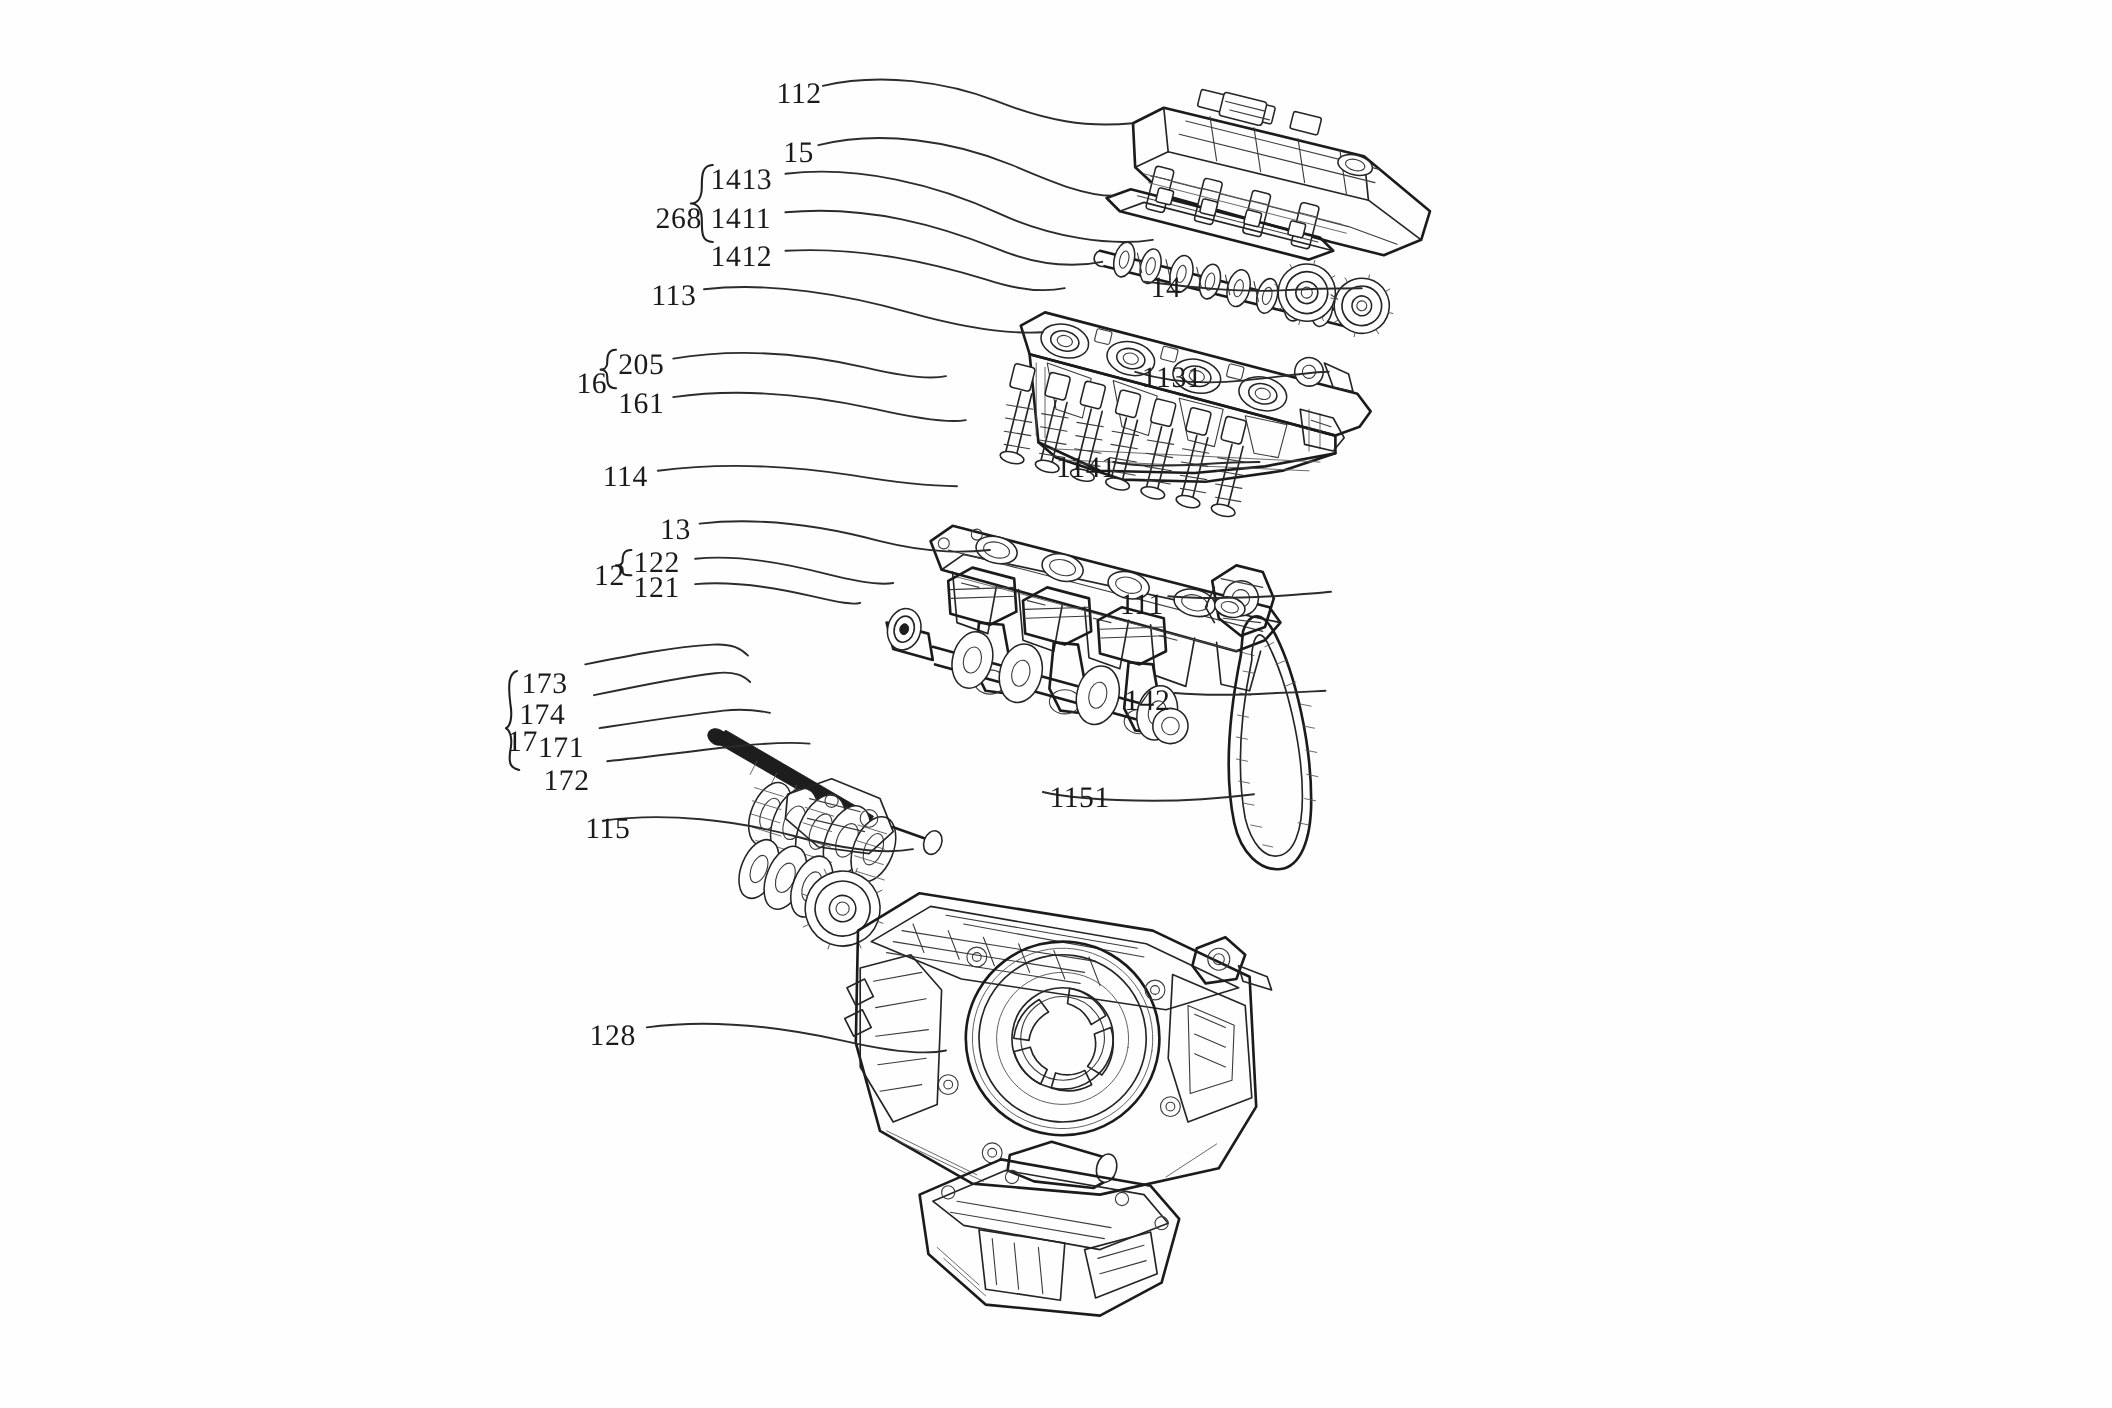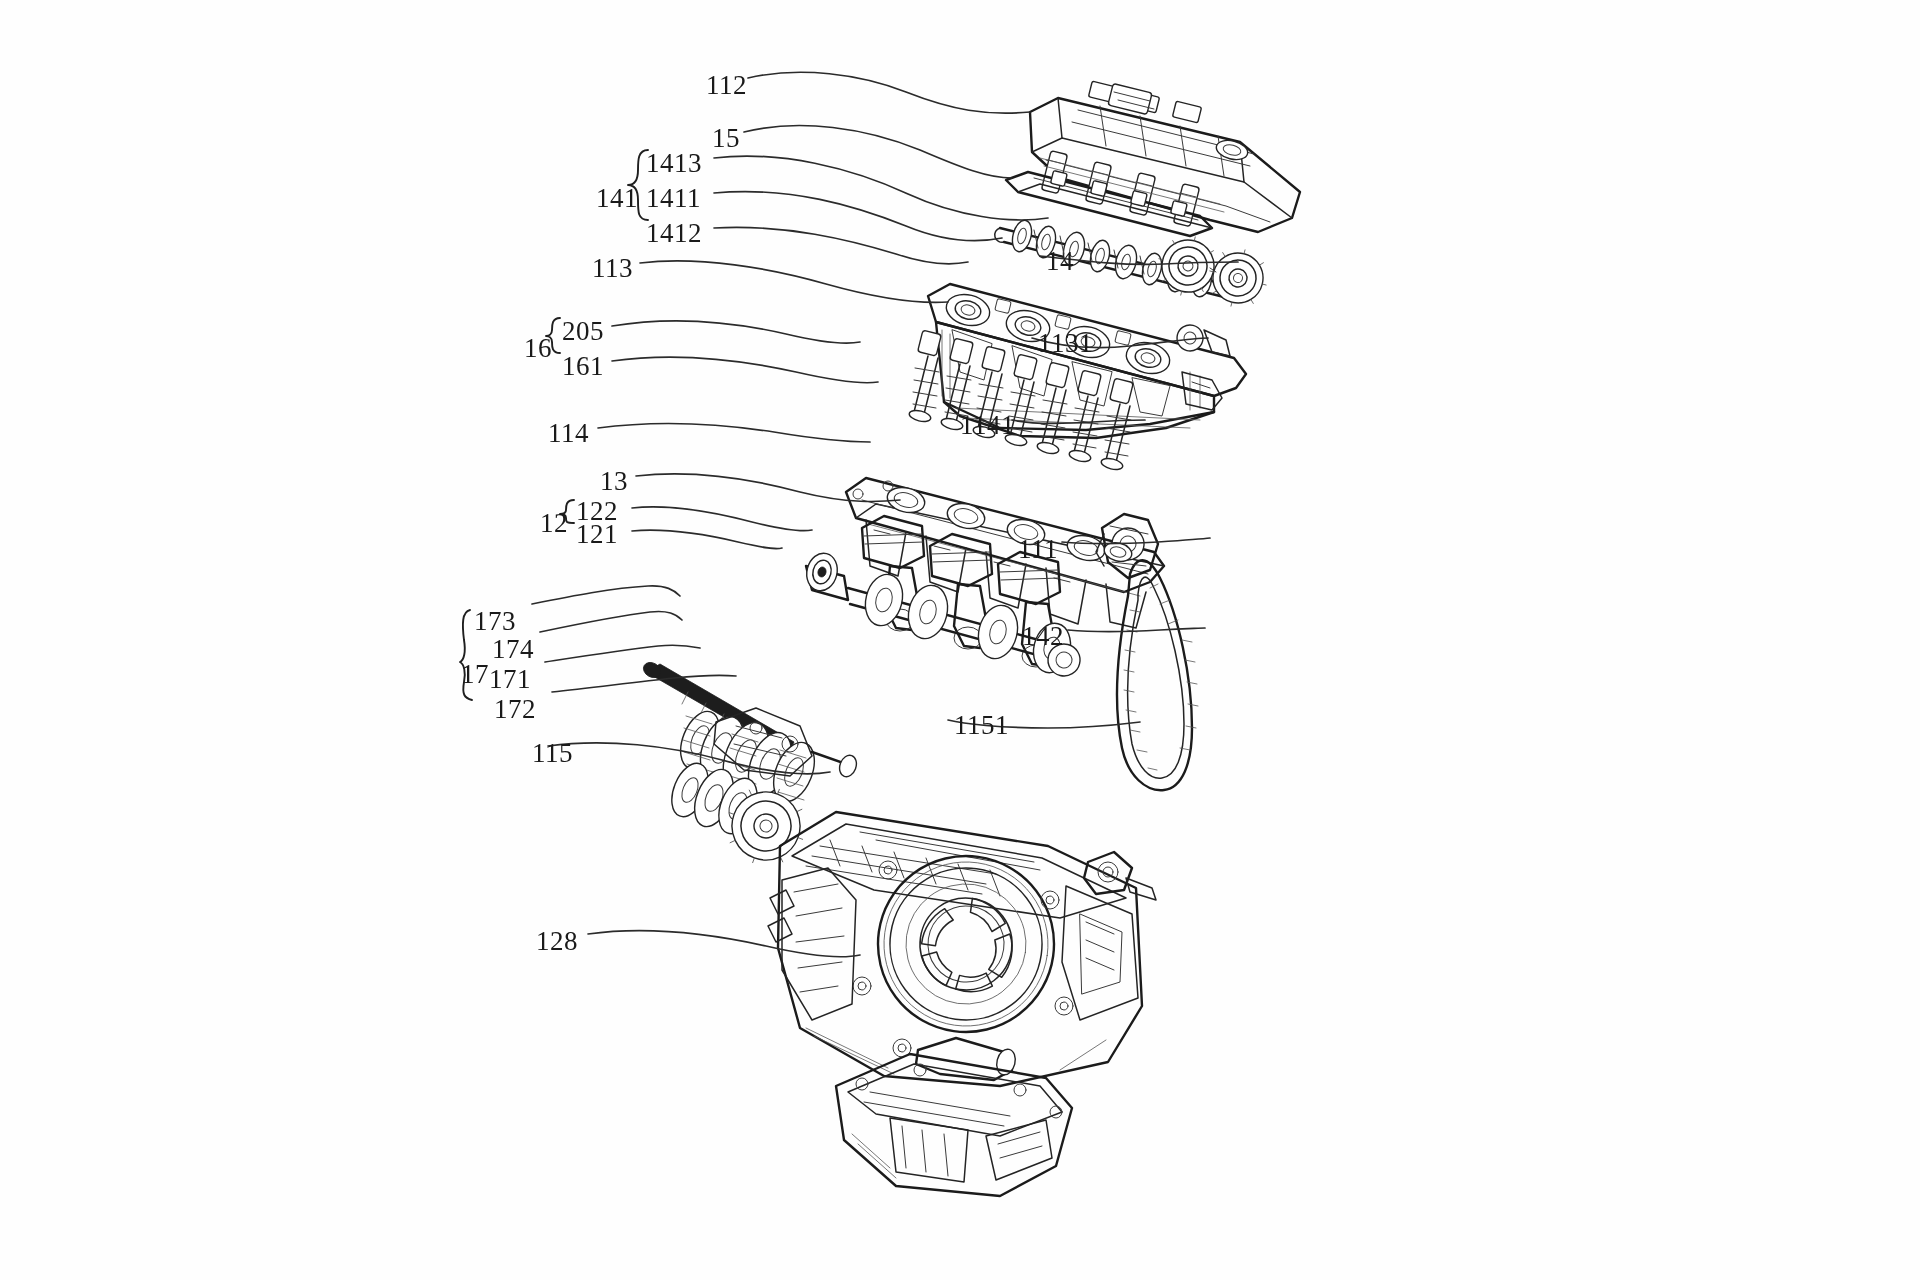--- a/index.html
+++ b/index.html
@@ -619,37 +619,37 @@
       <path class="brace" d="M470,610 C462,612 462,624 464,640 C466,652 464,660 460,662 C464,664 466,672 464,682 C462,694 464,698 472,700"></path>
     </g>
 
   </svg>
 
   <div class="numeral" style="left:706px; top:72px;">112</div>
   <div class="numeral" style="left:712px; top:125px;">15</div>
   <div class="numeral" style="left:646px; top:150px;">1413</div>
   <div class="numeral" style="left:646px; top:185px;">1411</div>
   <div class="numeral" style="left:646px; top:220px;">1412</div>
-  <div class="numeral" style="left:596px; top:185px;">141</div>
+  <div class="numeral" style="left:596px; top:185px;">268</div>
   <div class="numeral" style="left:592px; top:255px;">113</div>
   <div class="numeral" style="left:1046px; top:248px;">14</div>
   <div class="numeral" style="left:1038px; top:330px;">1131</div>
   <div class="numeral" style="left:562px; top:318px;">205</div>
   <div class="numeral" style="left:562px; top:353px;">161</div>
   <div class="numeral" style="left:524px; top:335px;">16</div>
   <div class="numeral" style="left:548px; top:420px;">114</div>
   <div class="numeral" style="left:960px; top:412px;">1141</div>
   <div class="numeral" style="left:600px; top:468px;">13</div>
   <div class="numeral" style="left:576px; top:498px;">122</div>
   <div class="numeral" style="left:576px; top:521px;text-align:center;">121</div>
   <div class="numeral" style="left:540px; top:510px;">12</div>
   <div class="numeral" style="left:1018px; top:536px;">111</div>
   <div class="numeral" style="left:1022px; top:623px;">142</div>
   <div class="numeral" style="left:474px; top:608px;">173</div>
-  <div class="numeral" style="left:492px; top:636px;">174</div>
+  <div class="numeral" style="left:472px; top:636px;">174</div>
   <div class="numeral" style="left:489px; top:666px;">171</div>
   <div class="numeral" style="left:494px; top:696px;">172</div>
   <div class="numeral" style="left:461px; top:661px;">17</div>
   <div class="numeral" style="left:496px; top:740px;margin-left:36px;">115</div>
   <div class="numeral" style="left:954px; top:712px;">1151</div>
   <div class="numeral" style="left:536px; top:928px;">128</div>
 
 </div>
 
 </body></html>

